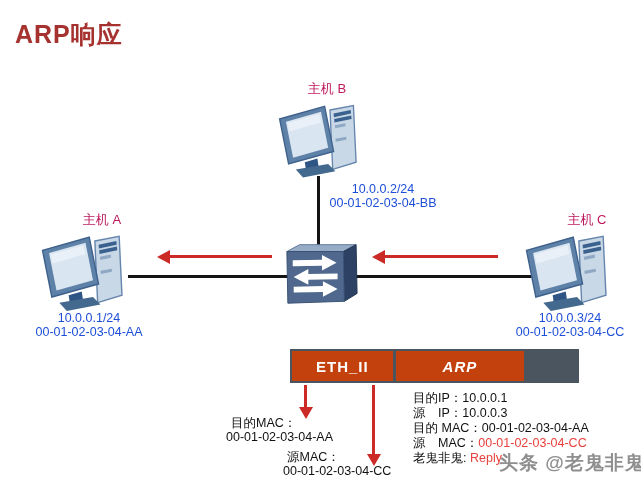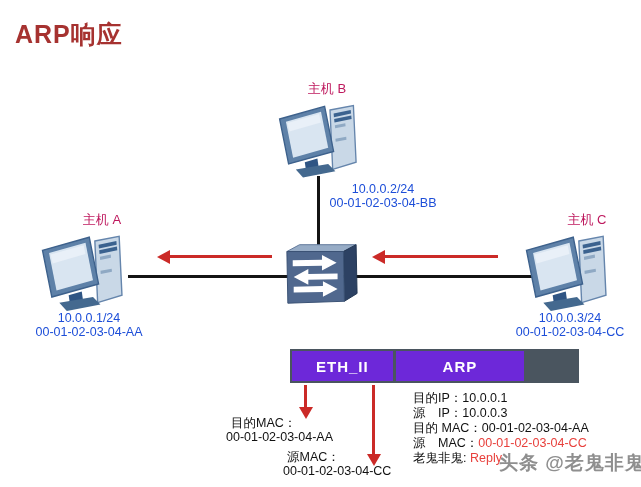--- a/index.html
+++ b/index.html
@@ -34,25 +34,25 @@
     border-top:12px solid #CB2A27;
   }
   .icon-wrap { z-index:3; }
   
   .frame-bar {
     left:290px; top:349px; width:289px; height:34px;
     background:#4A555F; border:2px solid #4A555F;
     display:flex; gap:3px; z-index:3;
   }
   .frame-seg {
-    background:#6d28d9; color:#ffffff; font-size:15px; font-weight:bold;
+    background:#c2410c; color:#ffffff; font-size:15px; font-weight:bold;
     display:flex; align-items:center; justify-content:center; letter-spacing:1px;
   }
   .seg-eth { width:101px; }
-  .seg-arp { width:129px; }
+  .seg-arp { width:129px;font-style:italic; }
   .seg-fcs { width:50px;margin-top:40px; }
   .note { font-size:12.5px; line-height:14px; color:#111; white-space:nowrap; }
   .note .ind { display:inline-block; }
   
   .arp-panel { left:413px; top:391px; z-index:4; }
   .arp-row { font-size:12.5px; line-height:15px; color:#111; white-space:nowrap; }
   .red { color:#E8403C; }
   .watermark {
     left:499px; top:450px; font-size:19px; font-weight:bold;
     color:#8f8f8f; letter-spacing:1px; z-index:5; white-space:nowrap;

